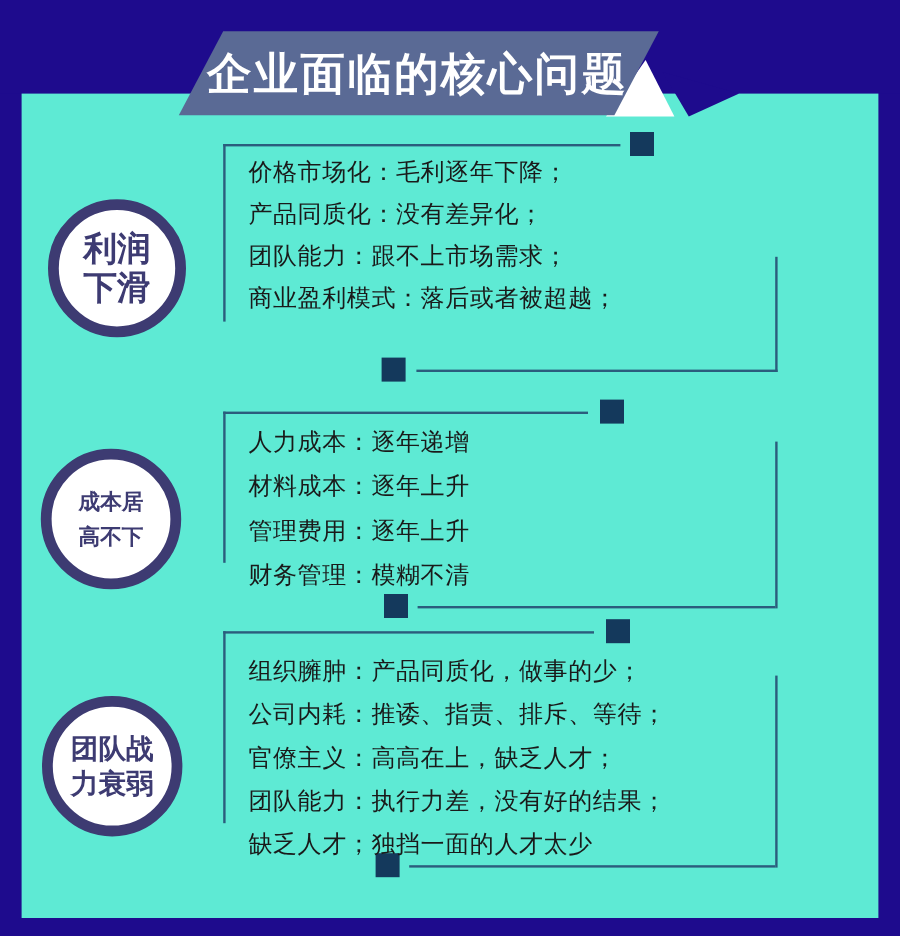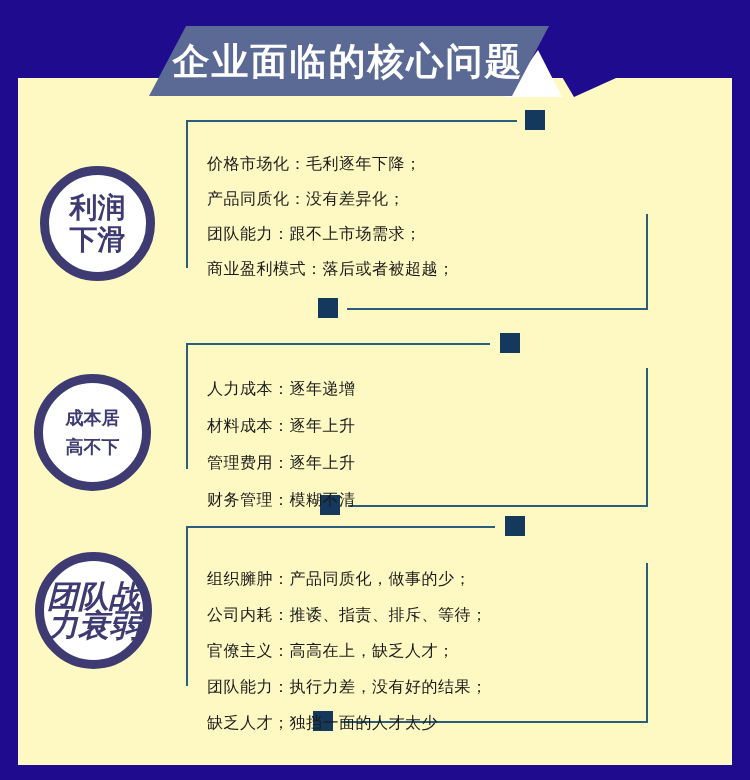--- a/index.html
+++ b/index.html
@@ -1,42 +1,42 @@
 <!DOCTYPE html>
 <html><head>
 <meta charset="utf-8">
 <style>
   html,body { margin:0; padding:0; background:#ffffff; }
   .canvas {
     position:relative; width:750px; height:780px; overflow:hidden;
-    background:#fef9c3; font-family:"Liberation Sans", sans-serif;
+    background:#5eead4; font-family:"Liberation Sans", sans-serif;
   }
   
   .bar { position:absolute; background:#1e0b8d; }
   .bar-top    { left:0; top:0; width:750px; height:78px; }
   .bar-left   { left:0; top:0; width:18px; height:780px; }
   .bar-right  { left:732px; top:0; width:18px; height:780px; }
   .bar-bottom { left:0; top:765px; width:750px; height:15px; }
 
   .header-svg { position:absolute; left:0; top:0; }
   .banner-title { font-family:"Liberation Sans", sans-serif; font-weight:bold; font-size:37px; letter-spacing:2px; fill:#ffffff; }
 
   
   .badge {
     position:absolute; box-sizing:border-box; border:9px solid #3d3b72; border-radius:50%;
     background:#ffffff; color:#3d3b72; font-weight:bold;
     display:flex; flex-direction:column; align-items:center; justify-content:center;
     text-align:center;
   }
   .badge-1 { left:40px; top:166px; width:115px; height:115px; font-size:28px; line-height:32px; }
   .badge-2 { left:34px; top:374px; width:117px; height:117px; font-size:18px; line-height:29px; }
-  .badge-3 { left:35px; top:552px; width:117px; height:117px; font-size:31px; line-height:29px;font-style:italic; }
+  .badge-3 { left:35px; top:580px; width:117px; height:117px; font-size:23px; line-height:29px; }
 
   
-  .tlist { position:absolute; color:#1a1a1a; font-size:16px; letter-spacing:0.5px; white-space:nowrap;margin-top:19px; }
+  .tlist { position:absolute; color:#1a1a1a; font-size:20px; letter-spacing:0.5px; white-space:nowrap; }
   .tlist-1 { left:207px; top:127px; line-height:35px; }
   .tlist-2 { left:207px; top:351px; line-height:37px; }
   .tlist-3 { left:207px; top:542px; line-height:36px; }
 
   
   .h-line { position:absolute; height:2px; background:#2b5d7d; }
   .v-line { position:absolute; width:2px;  background:#2b5d7d; }
   .sq { position:absolute; width:20px; height:20px; background:#14395c; }
 </style>
 </head>

